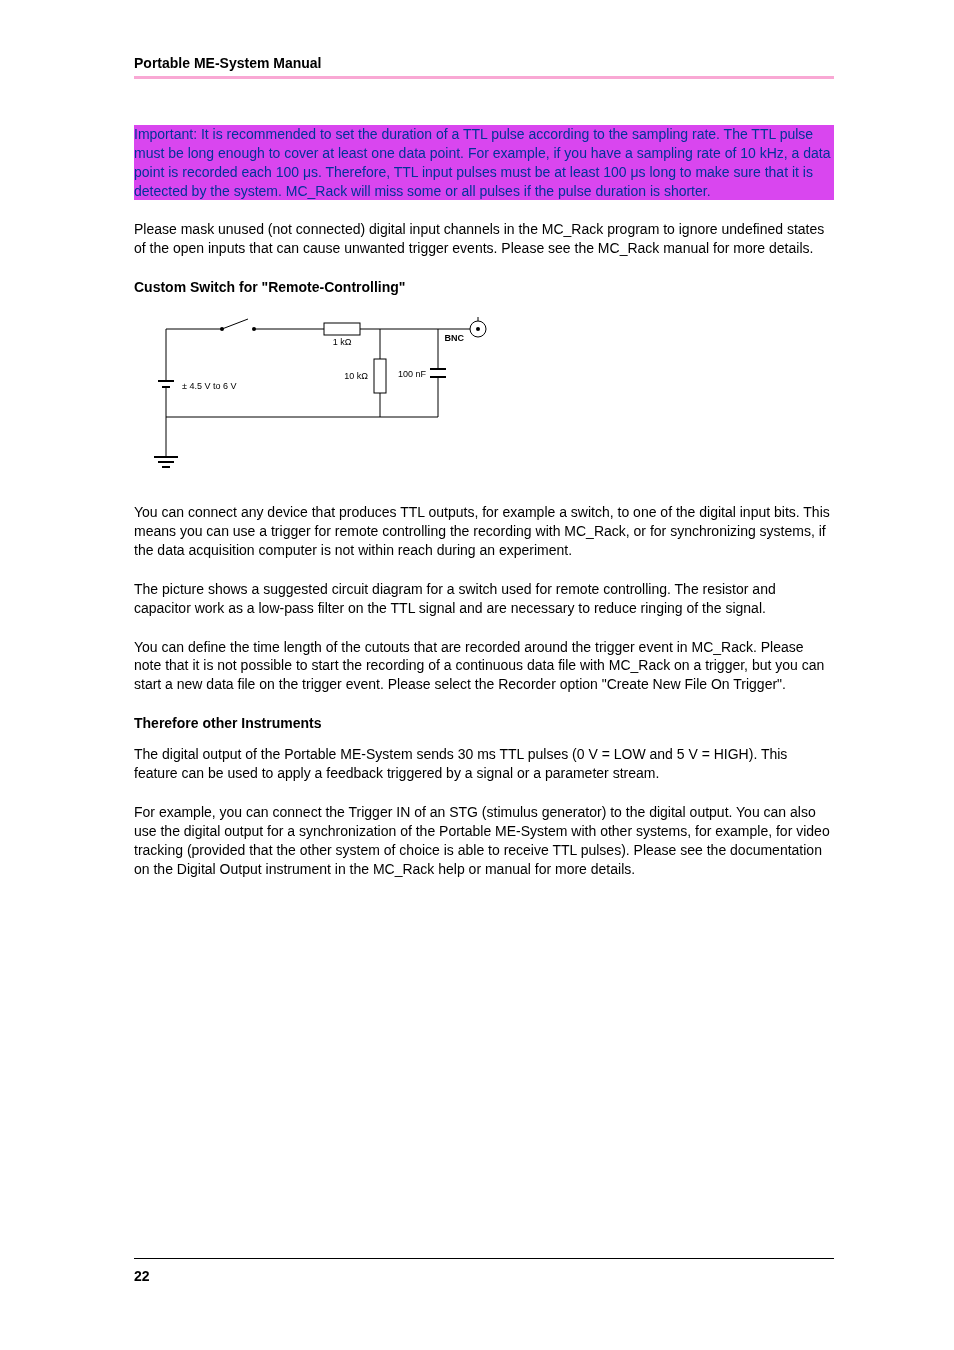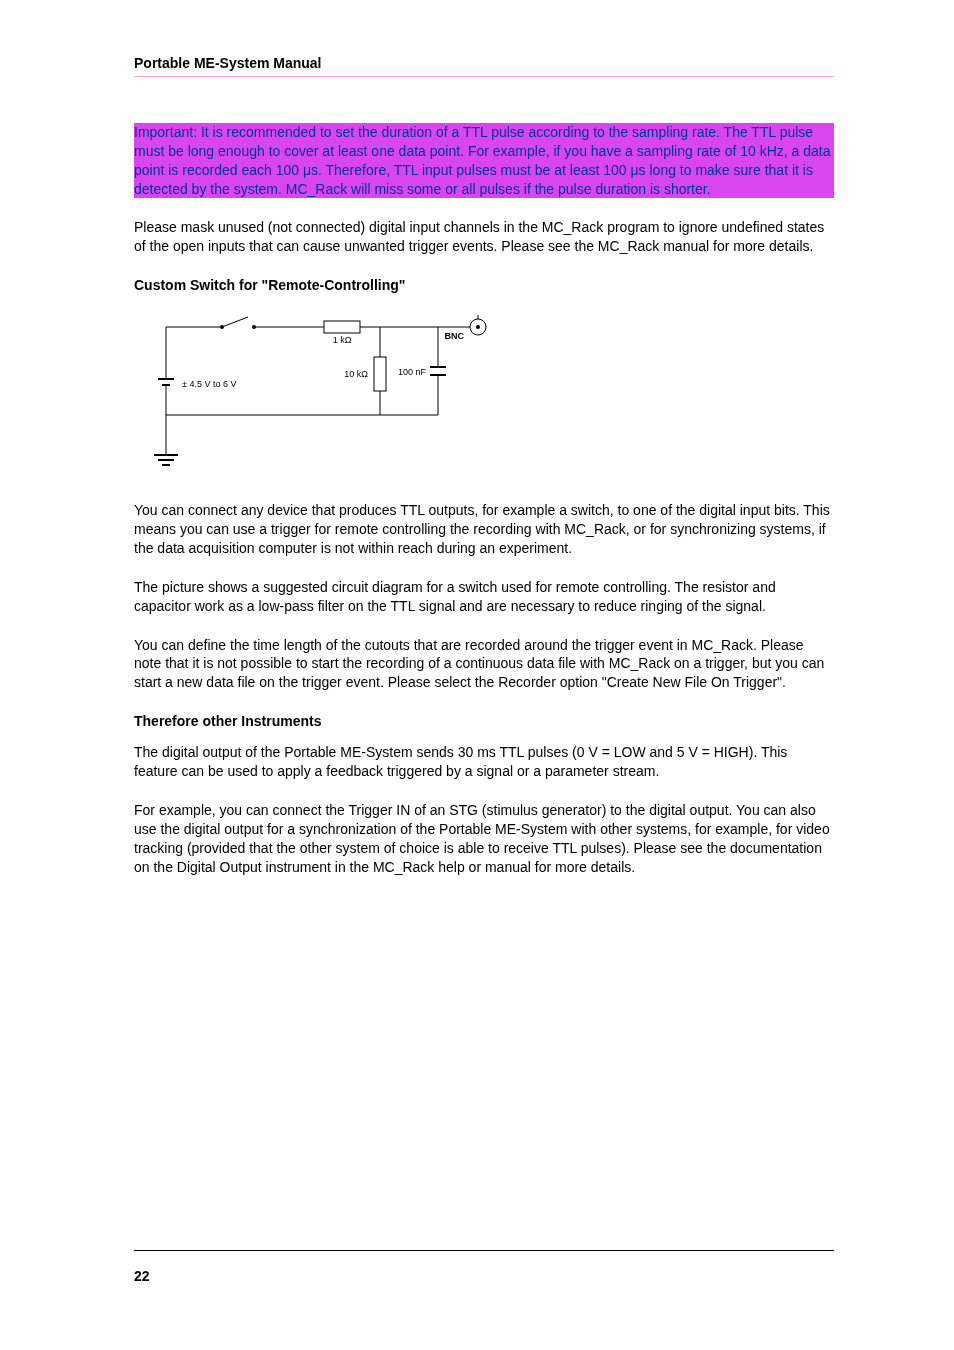--- a/index.html
+++ b/index.html
@@ -14,21 +14,21 @@
     width: 954px;
     height: 1350px;
     box-sizing: border-box;
     padding: 54px 120px 54px 134px;
     position: relative;
   }
   .header {
     font-weight: bold;
     font-size: 14px;
     padding-bottom: 3px;
-    border-bottom: 1px solid #f9a8d4;
+    border-bottom: 3px solid #f9a8d4;
     margin-bottom: 46px;
   }
   .important {
     background: #d946ef;
     color: #003399;
     padding: 0;
     margin-bottom: 20px;
   }
   .para {
     margin-bottom: 20px;
@@ -45,21 +45,21 @@
   .circuit svg {
     width: 100%;
     height: 100%;
   }
   .footer-line {
     position: absolute;
     left: 134px;
     right: 120px;
     bottom: 64px;
     border-top: 1px solid #000;
-    padding-top: 16px;
+    padding-top: 8px;
     font-weight: bold;
   }
   .circuit text {
     font-family: Tahoma, Arial, sans-serif;
     font-size: 9px;
   }
 </style>
 </head>
 <body>
 

